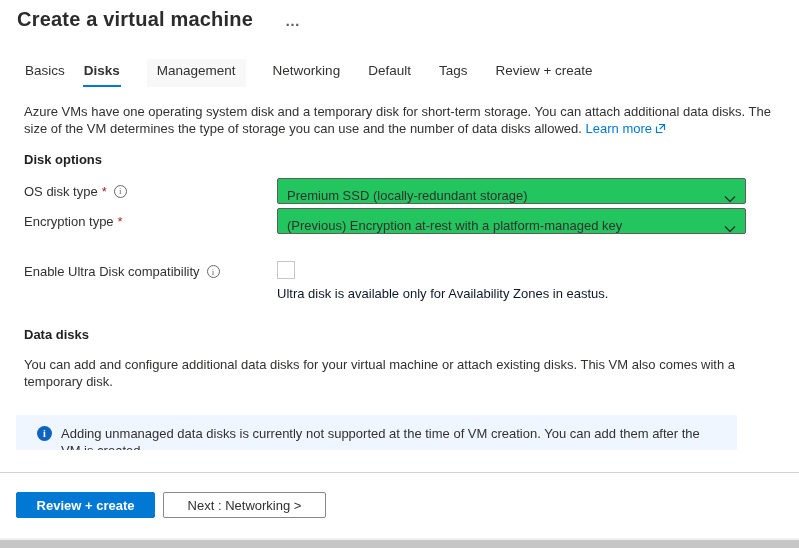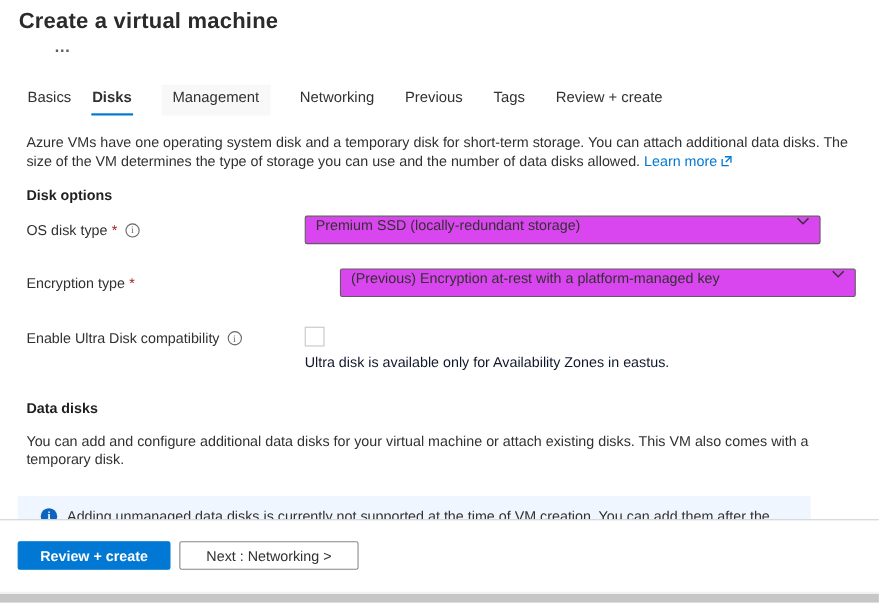--- a/index.html
+++ b/index.html
@@ -6,21 +6,21 @@
   html, body { width: 799px; height: 548px; overflow: hidden; }
   body {
     font-family: "Liberation Sans", "DejaVu Sans", sans-serif;
     background: #ffffff;
     color: #323130;
     font-size: 13px;
     position: relative;
   }
 
   
-  .page-header { display: flex; align-items: flex-start; margin: 6px 0 0 17px; flex-direction: column; }
+  .page-header { display: flex; align-items: center; margin: 6px 0 0 17px; }
   .page-title { font-size: 20px; font-weight: 700; color: #2b2b2b; line-height: 26px; letter-spacing: 0.2px; }
   .more-btn { margin-left: 32px; margin-top: 4px; color: #605e5c; font-size: 15px; font-weight: 700; letter-spacing: 1px; cursor: pointer; line-height: 14px; }
 
   
   .tabs { display: flex; align-items: flex-start; margin: 27px 0 0 24px; }
   .tab { padding: 4px 1px 7px 1px; margin-right: 26px; font-size: 13.5px; color: #323130; cursor: pointer; border-bottom: 2px solid transparent; white-space: nowrap; }
   .tab.first { margin-right: 17px; }
   .tab.active { font-weight: 700; border-bottom: 2px solid #0078d4; }
   .tab.hovered { background: #f8f8f8; padding-left: 10px; padding-right: 10px; }
 
@@ -28,30 +28,30 @@
   .intro { margin: 16px 24px 0 24px; max-width: 770px; line-height: 17px; color: #323130; }
   .link { color: #0078d4; text-decoration: none; cursor: pointer; }
   .ext-icon { display: inline-block; vertical-align: -1px; margin-left: 3px; }
 
   
   .section-heading { margin: 14px 0 0 24px; font-weight: 700; color: #201f1e; font-size: 13px; }
 
   
   .form-row { display: flex; align-items: center; margin-left: 24px; }
   .row-os { margin-top: 11px; }
-  .row-enc { margin-top: 22px; gap: 32px; }
+  .row-enc { margin-top: 4px; }
   .row-ultra { margin-top: 27px; align-items: flex-start; }
   .form-label { width: 253px; display: flex; align-items: center; color: #323130; flex-shrink: 0; }
   .required { color: #a4262c; margin-left: 4px; }
   .info-icon { width: 13px; height: 13px; border: 1px solid #666664; border-radius: 50%;
     display: inline-flex; align-items: center; justify-content: center;
     font-size: 9px; color: #666664; margin-left: 7px; font-family: "Liberation Serif", serif; cursor: default; }
 
   .select-box { width: 469px; height: 26px; border: 1px solid #605e5c; border-radius: 2px;
-    display: flex; align-items: flex-start; padding: 0 9px; background: #d946ef; cursor: pointer; position: relative; }
+    display: flex; align-items: flex-end; padding: 0 9px; background: #22c55e; cursor: pointer; position: relative; }
   .select-value { flex: 1; font-size: 13px; color: #323130; white-space: nowrap; overflow: hidden; }
   .chevron { flex-shrink: 0; margin-left: 8px; display: flex; }
 
   .checkbox { width: 18px; height: 18px; border: 1px solid #c8c6c4; background: #fff; display: inline-block; cursor: pointer; }
   .helper-text { color: #0f172a; margin-top: 4px; line-height: 16px; }
 
   .data-disks-desc { margin: 14px 24px 0 24px; max-width: 745px; line-height: 17px; }
 
   
   .info-banner { margin: 25px 0 0 16px; width: 721px; height: 35px; overflow: hidden;
@@ -81,21 +81,21 @@
 <div class="page-header">
   <div class="page-title">Create a virtual machine</div>
   <div class="more-btn">…</div>
 </div>
 
 <div class="tabs">
   <div class="tab first">Basics</div>
   <div class="tab active">Disks</div>
   <div class="tab hovered">Management</div>
   <div class="tab">Networking</div>
-  <div class="tab">Previous</div>
+  <div class="tab">Default</div>
   <div class="tab">Tags</div>
   <div class="tab">Review + create</div>
 </div>
 
 <div class="intro">
   <span>Azure VMs have one operating system disk and a temporary disk for short-term storage. You can attach additional data disks. The size of the VM determines the type of storage you can use and the number of data disks allowed.</span>
   <span class="link"><span>Learn more</span><span class="ext-icon"><svg width="11" height="11" viewBox="0 0 11 11">
           <path d="M1.5 3.5 L1.5 9.5 L7.5 9.5" fill="none" stroke="#0078d4" stroke-width="1.2"></path>
           <path d="M4 1.5 L9.5 1.5 L9.5 7" fill="none" stroke="#0078d4" stroke-width="1.2"></path>
           <path d="M9.3 1.7 L4.8 6.2" fill="none" stroke="#0078d4" stroke-width="1.2"></path>

